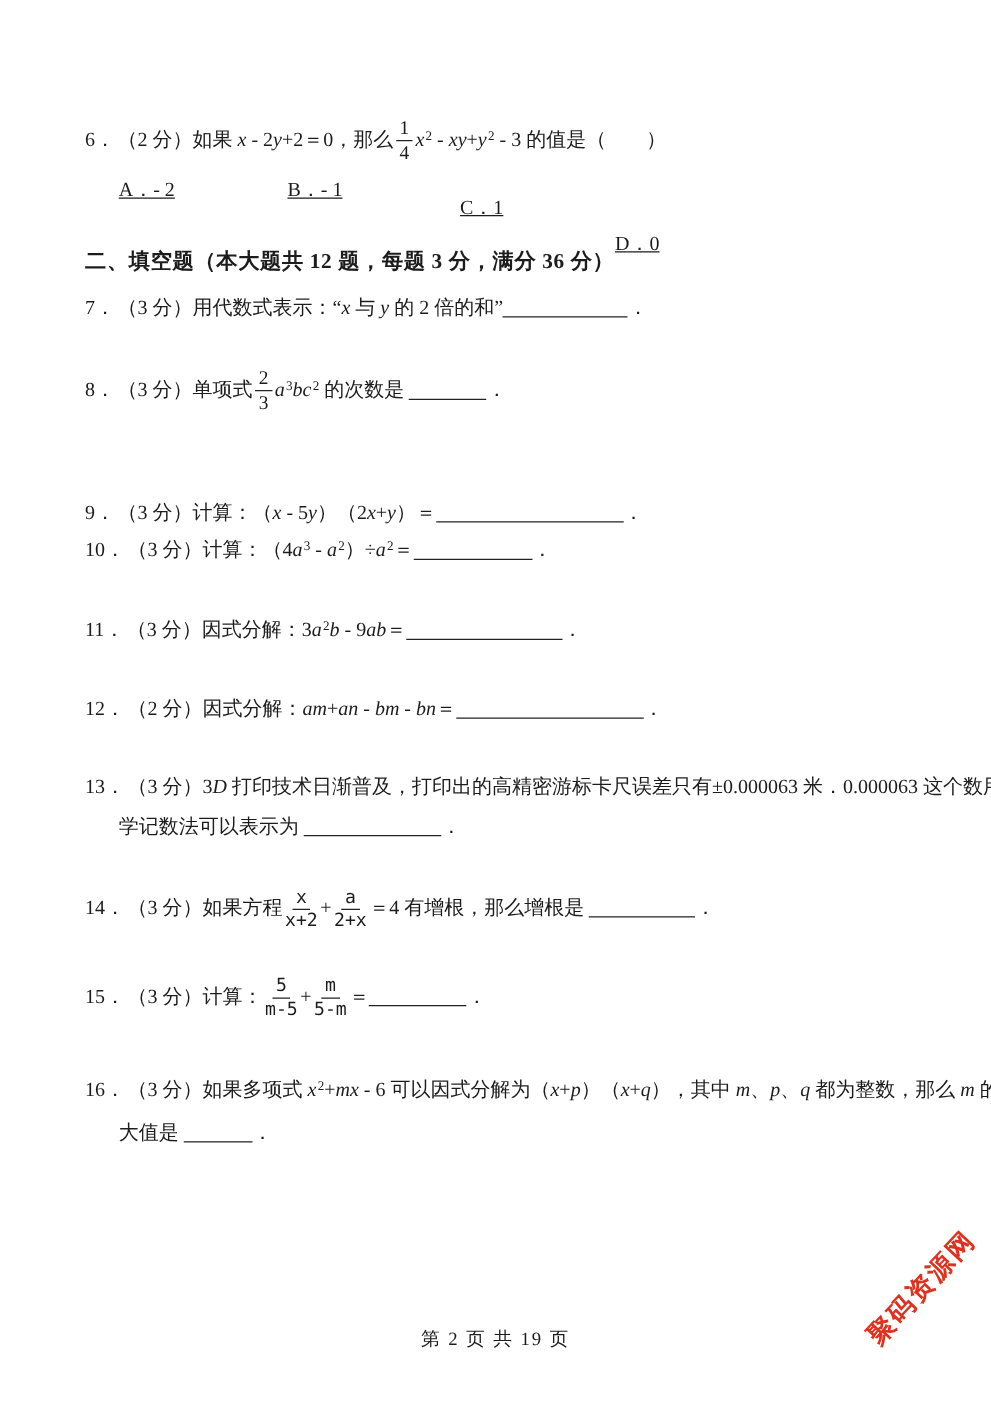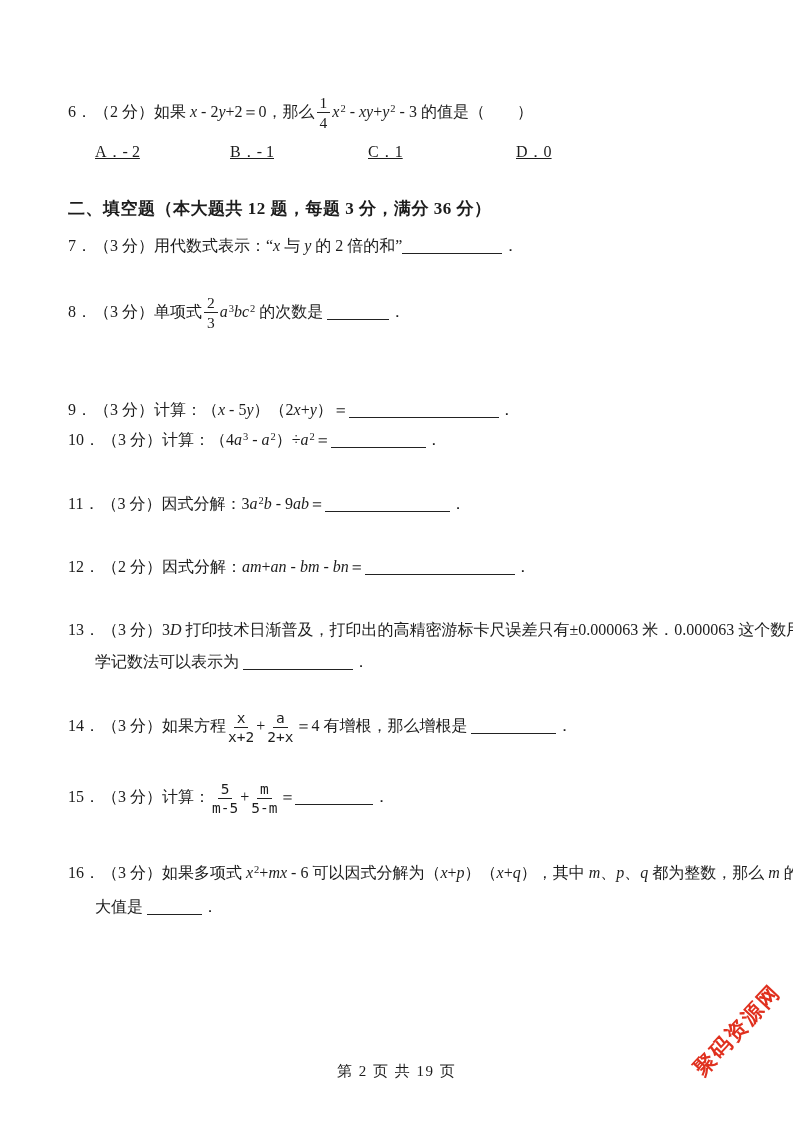--- a/index.html
+++ b/index.html
@@ -40,22 +40,22 @@
   <div class="abs" style="top:94px;">
     <div class="qline"><span class="qnum">6．</span><span><span>（2 分）如果 </span><span class="mi">x</span><span> - 2</span><span class="mi">y</span><span>+2＝0，那么</span><span class="frac">
             <span class="fnum"><span>1</span></span>
             <span class="fden"><span>4</span></span>
           </span><span class="mi">x</span><span class="msup">2</span><span> - </span><span class="mi">xy</span><span>+</span><span class="mi">y</span><span class="msup">2</span><span> - 3 的值是（　　）</span></span></div>
   </div>
 
   <div class="options-row" style="top:142px;">
     <span class="opt" style="left:95px;">A．- 2</span>
     <span class="opt" style="left:230px;">B．- 1</span>
-    <span class="opt" style="left:368px;">C．1</span>
-    <span class="opt" style="left:516px;">D．0</span>
+    <span class="opt" style="left:368px;margin-top:14px;">C．1</span>
+    <span class="opt" style="left:492px;margin-top:43px;">D．0</span>
   </div>
 
   <div class="abs section-title" style="top:197px;">二、填空题（本大题共 12 题，每题 3 分，满分 36 分）</div>
 
   <div class="abs" style="top:236px;">
     <div class="qline"><span class="qnum">7．</span><span><span>（3 分）用代数式表示：“</span><span class="mi">x</span><span> 与 </span><span class="mi">y</span><span> 的 2 倍的和”</span><span class="blank" style="width: 100px;"></span><span>．</span></span></div>
   </div>
 
   <div class="abs" style="top:294px;">
     <div class="qline"><span class="qnum">8．</span><span><span>（3 分）单项式</span><span class="frac">

